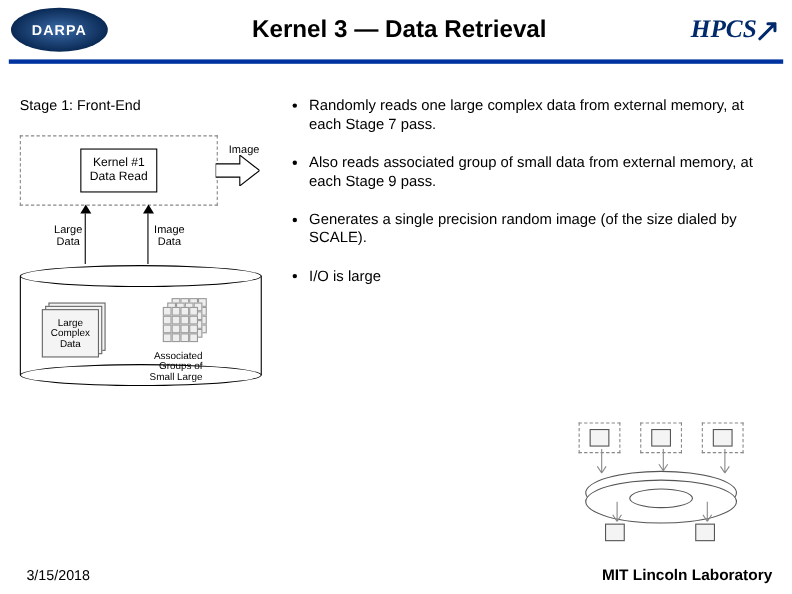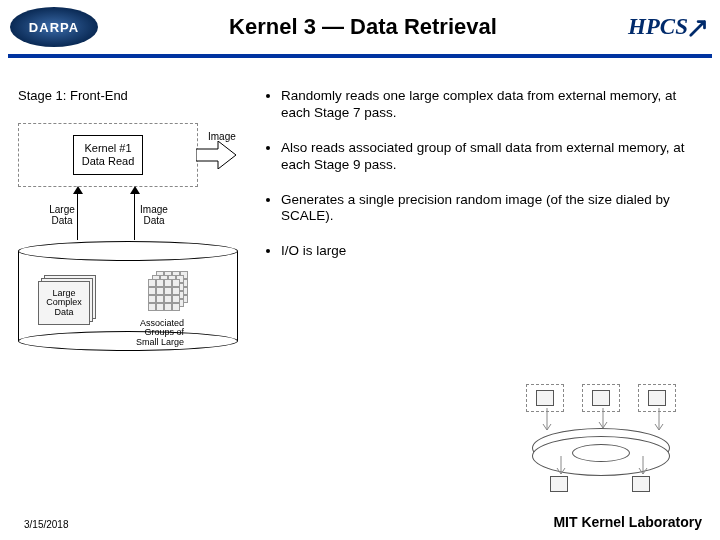--- a/index.html
+++ b/index.html
@@ -164,21 +164,21 @@
     position:absolute;
     bottom: 10px;
     right: 18px;
     font-weight: bold;
     font-size: 14px;
   }
   .date {
     position:absolute;
     bottom: 10px;
     left: 24px;
-    font-size: 10px;
+    font-size: 13px;
   }
   
   .torus {
     position:absolute;
     right: 30px;
     bottom: 46px;
     width: 180px;
     height: 110px;
   }
   .t-dash {
@@ -362,14 +362,14 @@
       <path d="M7 0 L7 22 M7 22 L3 16 M7 22 L11 16" stroke="#888" fill="none"></path>
     </svg>
   <svg class="tiny-arrow" style="left:44px;top:72px;" width="14" height="22">
       <path d="M7 0 L7 18 M7 18 L3 12 M7 18 L11 12" stroke="#888" fill="none"></path>
     </svg>
   <svg class="tiny-arrow" style="left:126px;top:72px;" width="14" height="22">
       <path d="M7 0 L7 18 M7 18 L3 12 M7 18 L11 12" stroke="#888" fill="none"></path>
     </svg>
 </div>
 
-<div class="footer">MIT Kernel Laboratory</div>
+<div class="footer">MIT Lincoln Laboratory</div>
 <div class="date">3/15/2018</div>
 
 </body></html>

